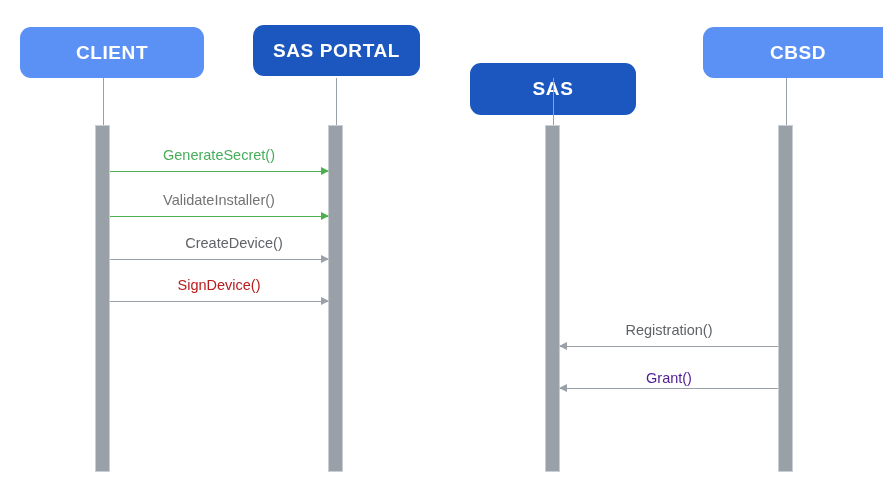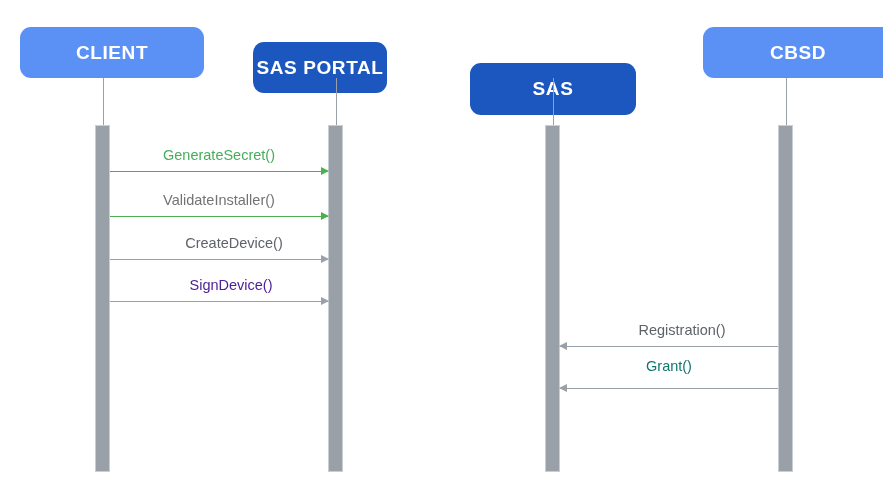--- a/index.html
+++ b/index.html
@@ -96,21 +96,21 @@
   }
 </style>
 </head>
 <body>
 
 <div id="diagram">
   <div id="participants-layer">
       <div class="participant-box" style="left: 20px; top: 27px; width: 184px; height: 51px; background: rgb(91, 145, 245);">CLIENT</div>
       <div class="lifeline-stem" style="left: 103px; top: 78px; height: 47px; background: rgb(154, 160, 168);"></div>
       <div class="activation-bar" style="left: 95px; top: 125px; width: 15px; height: 347px; background: rgb(154, 160, 168); border-color: rgb(201, 206, 212);"></div>
-      <div class="participant-box" style="left: 253px; top: 42px; width: 134px; height: 51px; background: rgb(27, 87, 190);">SAS PORTAL</div>
+      <div class="participant-box" style="left: 253px; top: 25px; width: 167px; height: 51px; background: rgb(27, 87, 190);">SAS PORTAL</div>
       <div class="lifeline-stem" style="left: 336px; top: 78px; height: 47px; background: rgb(154, 160, 168);"></div>
       <div class="activation-bar" style="left: 328px; top: 125px; width: 15px; height: 347px; background: rgb(154, 160, 168); border-color: rgb(201, 206, 212);"></div>
       <div class="participant-box" style="left: 470px; top: 27px; width: 166px; height: 52px; background: rgb(27, 87, 190); margin-top: 36px;">SAS</div>
       <div class="lifeline-stem" style="left: 553px; top: 78px; height: 47px; background: rgb(154, 160, 168);"></div>
       <div class="activation-bar" style="left: 545px; top: 125px; width: 15px; height: 347px; background: rgb(154, 160, 168); border-color: rgb(201, 206, 212);"></div>
       <div class="participant-box" style="left: 703px; top: 27px; width: 190px; height: 51px; background: rgb(91, 145, 245); text-align: right;">CBSD</div>
       <div class="lifeline-stem" style="left: 786px; top: 78px; height: 47px; background: rgb(154, 160, 168);"></div>
       <div class="activation-bar" style="left: 778px; top: 125px; width: 15px; height: 347px; background: rgb(154, 160, 168); border-color: rgb(201, 206, 212);"></div>
     </div>
   <div id="messages-layer">
@@ -125,26 +125,26 @@
         <div class="message-label" style="color: #737373; bottom: 9px;">ValidateInstaller()</div>
       </div>
       <div class="message" style="left: 110px; top: 259px; width: 218px; color: rgb(154, 160, 168);">
         <div class="message-line" style="background: rgb(154, 160, 168);"></div>
         <div class="arrow-head right"></div>
         <div class="message-label" style="color: rgb(95, 99, 104); bottom: 9px; padding-left: 15px;">CreateDevice()</div>
       </div>
       <div class="message" style="left: 110px; top: 301px; width: 218px; color: rgb(154, 160, 168);">
         <div class="message-line" style="background: rgb(154, 160, 168);"></div>
         <div class="arrow-head right"></div>
-        <div class="message-label" style="color: #4c1d95; bottom: 9px; padding-left: 12px;">SignDevice()</div>
+        <div class="message-label" style="color: #b91c1c; bottom: 9px;">SignDevice()</div>
       </div>
       <div class="message" style="left: 560px; top: 346px; width: 218px; color: rgb(154, 160, 168);">
         <div class="message-line" style="background: rgb(154, 160, 168);"></div>
         <div class="arrow-head left"></div>
-        <div class="message-label" style="color: rgb(95, 99, 104); bottom: 9px; padding-left: 13px;">Registration()</div>
+        <div class="message-label" style="color: rgb(95, 99, 104); bottom: 9px;">Registration()</div>
       </div>
       <div class="message" style="left: 560px; top: 388px; width: 218px; color: rgb(154, 160, 168);">
         <div class="message-line" style="background: rgb(154, 160, 168);"></div>
         <div class="arrow-head left"></div>
-        <div class="message-label" style="color: #0f766e; bottom: 15px;">Grant()</div>
+        <div class="message-label" style="color: #4c1d95; bottom: 3px;">Grant()</div>
       </div>
     </div>
 </div>
 
 </body></html>

